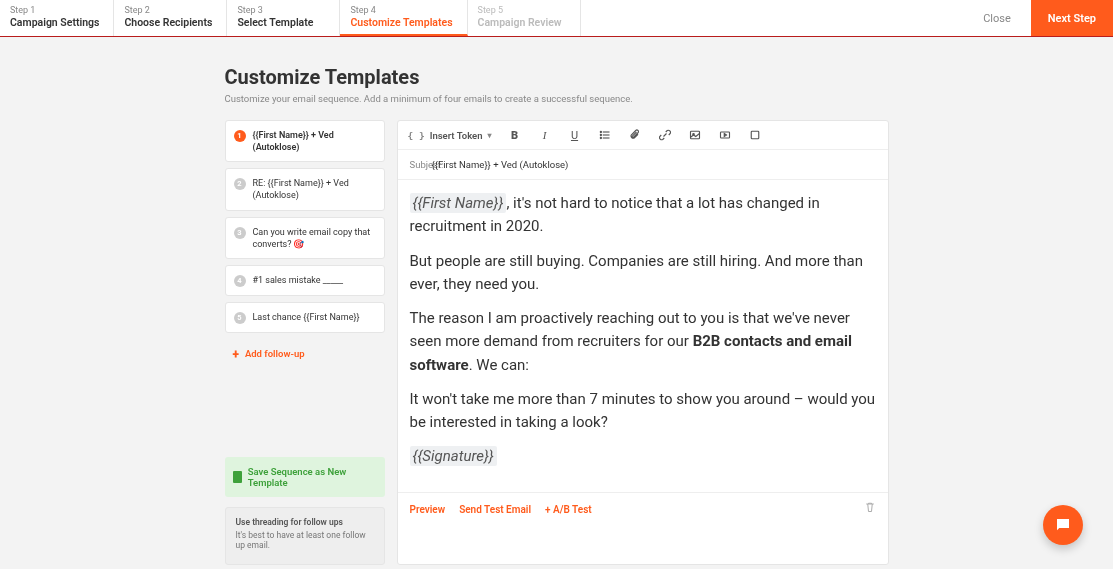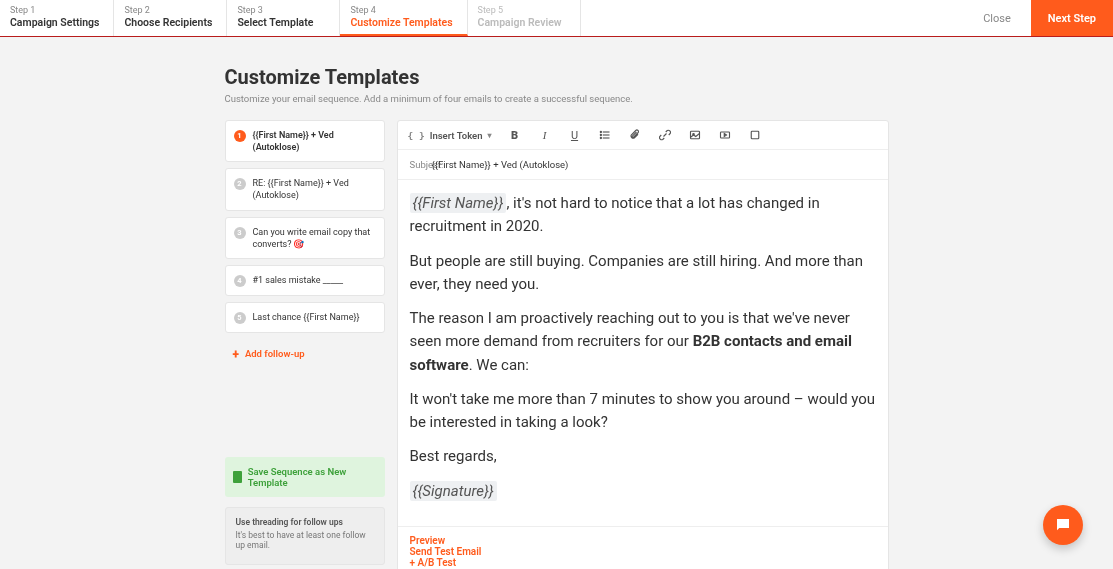--- a/index.html
+++ b/index.html
@@ -155,24 +155,23 @@
   .chip {
     background:#eef0f2; padding:1px 3px; border-radius:2px;
     font-style:italic; color:#555;
   }
   .body ul { margin:0 0 11px 0; padding:0; list-style:none;}
   .body ul li::before { content:"• "; }
   .footer {
     border-top:1px solid #eee;
     padding:8px 12px;
     display:flex;
-    align-items:flex-start;
+    align-items:flex-end;
     font-size:10px;
     font-weight:600;
-    flex-direction:column;
   }
   .footer .f-link { color:#ff5b1c; margin-right:14px; cursor:pointer;}
   .footer .f-link.ab { color:#ff5b1c;}
   .footer .spacer{flex:1;}
   .footer .trash{ color:#bbb; cursor:pointer;}
   .fab {
     position:fixed; right:30px; bottom:24px;
     width:40px; height:40px; border-radius:50%;
     background:#ff5b1c;
     display:flex; align-items:center; justify-content:center;
@@ -308,21 +307,20 @@
         <div class="subject">
           <div class="s-label">Subject:</div>
           <div class="s-val">{{First Name}} + Ved (Autoklose)</div>
         </div>
 
         <div class="body">
           <p><span class="chip">{{First Name}}</span><span>, it's not hard to notice that a lot has changed in recruitment in 2020.</span></p>
           <p>But people are still buying. Companies are still hiring. And more than ever, they need you.</p>
           <p><span>The reason I am proactively reaching out to you is that we've never seen more demand from recruiters for our </span><b>B2B contacts and email software</b><span>. We can:</span></p>
           <p>It won't take me more than 7 minutes to show you around – would you be interested in taking a look?</p>
-          <p>Best regards,</p>
           <p><span class="chip">{{Signature}}</span></p>
         </div>
 
         <div class="footer">
           <span class="f-link">Preview</span>
           <span class="f-link">Send Test Email</span>
           <span class="f-link ab">+ A/B Test</span>
           <span class="spacer"></span>
           <span class="trash">
             <svg viewBox="0 0 16 16" width="12" height="12" stroke="#aaa" fill="none" stroke-width="1.3">

